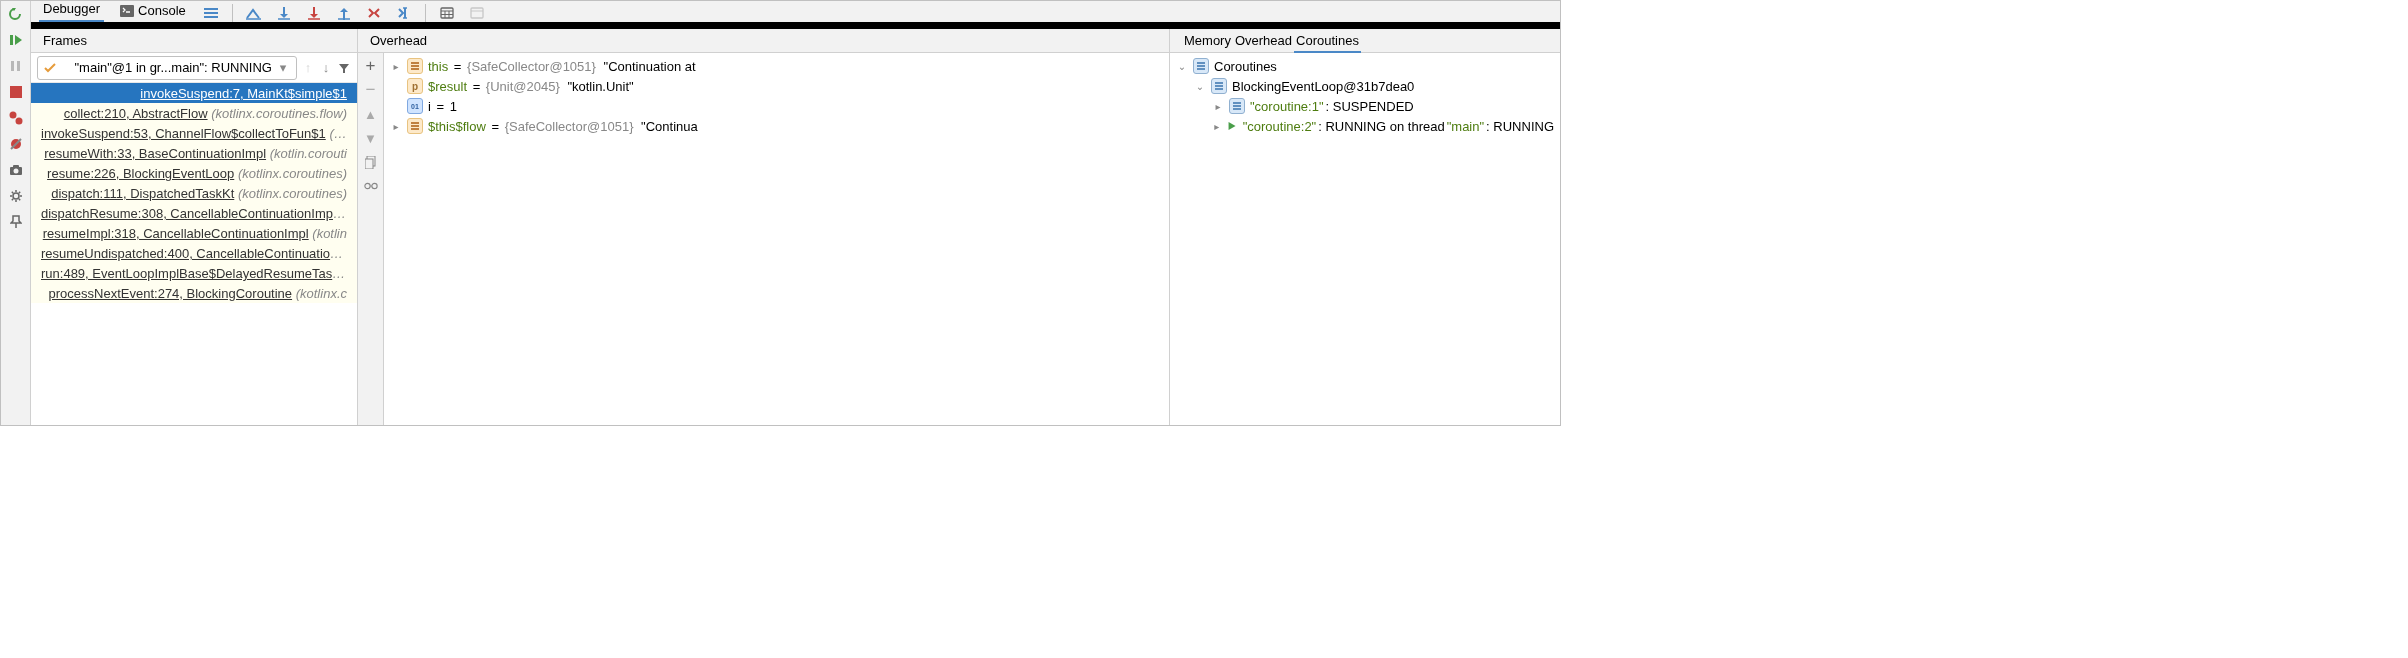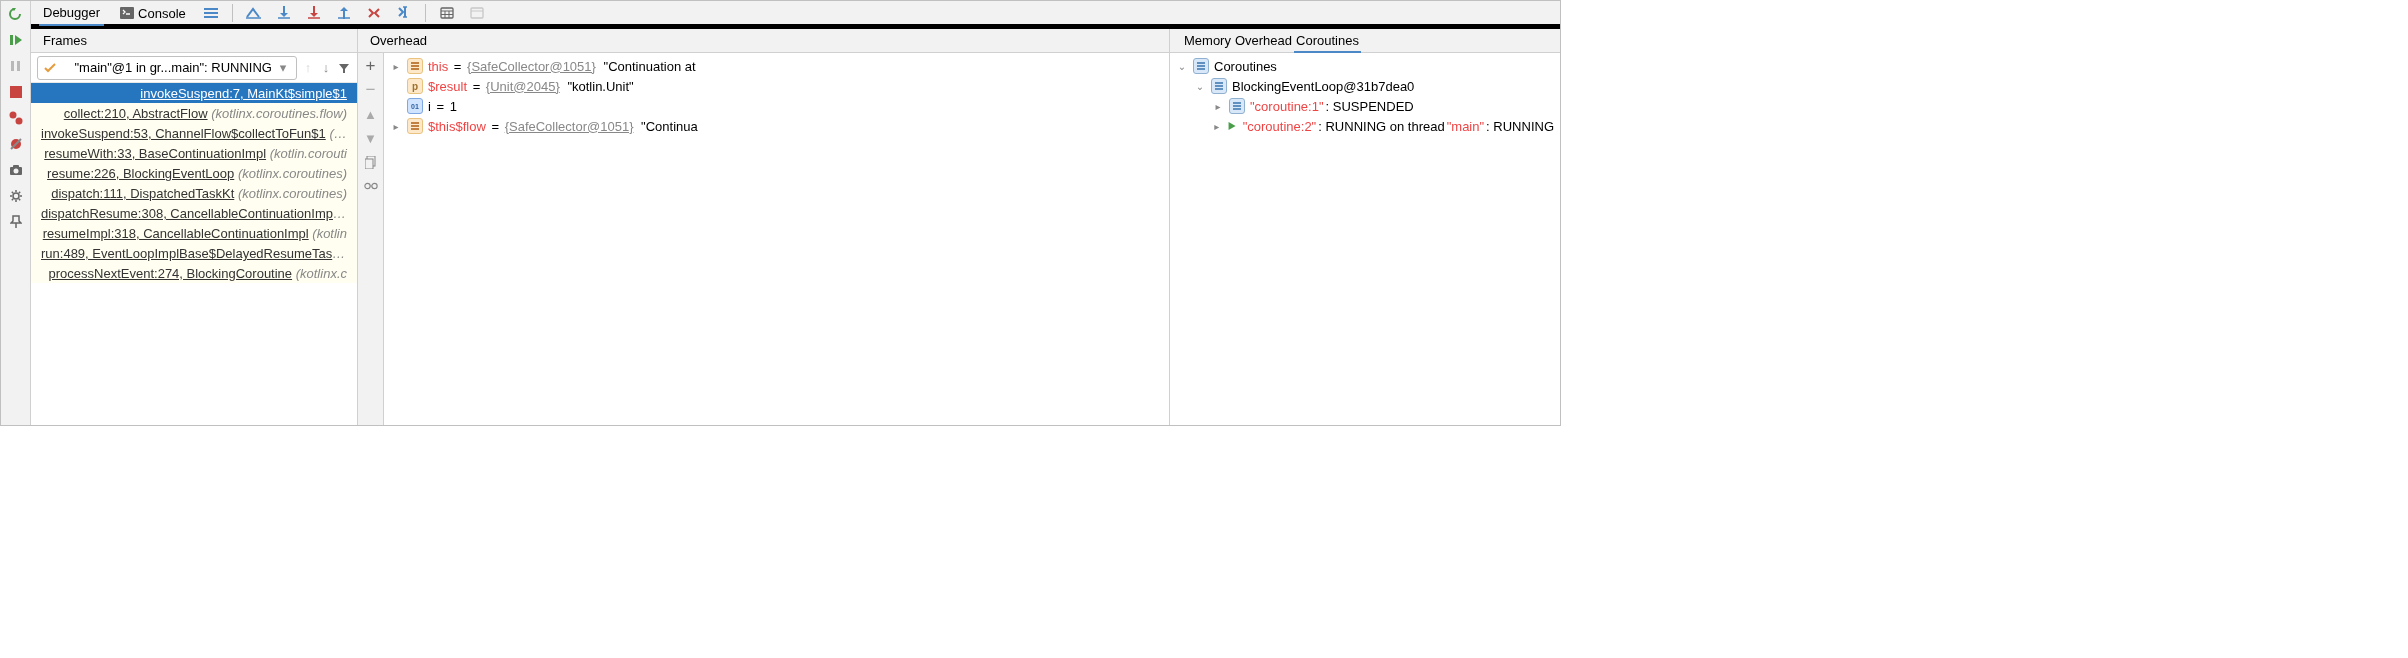--- a/index.html
+++ b/index.html
@@ -21,23 +21,23 @@
   flex-direction: column;
   align-items: center;
   padding-top: 4px;
   gap: 8px;
 }
 .tb-icon { width: 18px; height: 18px; display: flex; align-items: center; justify-content: center; cursor: pointer; }
 .content { flex: 1; display: flex; flex-direction: column; }
 .top-toolbar {
   height: 28px;
   background: #f2f2f2;
-  border-bottom: 5px solid #000000;
-  display: flex;
-  align-items: center;
+  border-bottom: 7px solid #000000;
+  display: flex;
+  align-items: flex-end;
   padding-left: 8px;
   gap: 12px;
 }
 .top-tab {
   padding: 5px 4px 4px 4px;
   cursor: pointer;
   display: flex;
   align-items: center;
   gap: 4px;
 }
@@ -129,22 +129,22 @@
   display: inline-flex; align-items: center; justify-content: center;
   font-size: 10px; font-weight: bold;
   margin: 0 3px;
 }
 .ic-field { background: #fde9c9; border: 1px solid #e8c380; color: #a07030; }
 .ic-field::before { content: ""; width: 8px; height: 2px; background: #c08040; box-shadow: 0 -3px 0 #c08040, 0 3px 0 #c08040; }
 .ic-prop { background: #fde9c9; border: 1px solid #e8c380; color: #a07030; }
 .ic-int { background: #d0e4ff; border: 1px solid #80a8e0; color: #3060a0; font-size: 7px; }
 .ic-class { background: #d8e8f8; border: 1px solid #90b0d0; }
 .ic-class::before { content: ""; width: 8px; height: 2px; background: #6090c0; box-shadow: 0 -3px 0 #6090c0, 0 3px 0 #6090c0; }
-.red { color: #ef4444; }
-.grey { color: #888; text-decoration: underline; }
+.red { color: #4d7c0f; }
+.grey { color: #888; }
 .small-icon { width: 14px; height: 14px; display: inline-flex; align-items: center; justify-content: center; color: #888; }
 svg { display: block; }
 </style>
 </head>
 <body>
 
 <div class="main-layout">
 
   <div class="left-toolbar">
     <div class="tb-icon">
@@ -304,20 +304,21 @@
         </div>
         <div class="frames-list">
           <div class="frame-row selected"><span class="method">invokeSuspend:7, MainKt$simple$1</span> <span></span></div>
           <div class="frame-row"><span class="method">collect:210, AbstractFlow</span> <span>(kotlinx.coroutines.flow)</span></div>
           <div class="frame-row"><span class="method">invokeSuspend:53, ChannelFlow$collectToFun$1</span> <span>(ko</span></div>
           <div class="frame-row"><span class="method">resumeWith:33, BaseContinuationImpl</span> <span>(kotlin.corouti</span></div>
           <div class="frame-row"><span class="method">resume:226, BlockingEventLoop</span> <span>(kotlinx.coroutines)</span></div>
           <div class="frame-row"><span class="method">dispatch:111, DispatchedTaskKt</span> <span>(kotlinx.coroutines)</span></div>
           <div class="frame-row"><span class="method">dispatchResume:308, CancellableContinuationImpl</span> <span>(k</span></div>
           <div class="frame-row"><span class="method">resumeImpl:318, CancellableContinuationImpl</span> <span>(kotlin</span></div>
+          <div class="frame-row"><span class="method">resumeUndispatched:400, CancellableContinuationIm</span> <span></span></div>
           <div class="frame-row"><span class="method">run:489, EventLoopImplBase$DelayedResumeTask</span> <span>(k</span></div>
           <div class="frame-row"><span class="method">processNextEvent:274, BlockingCoroutine</span> <span>(kotlinx.c</span></div>
         </div>
       </div>
 
       <div class="panel panel-vars">
         <div class="panel-header">
             <span>Overhead</span>
           </div>
         <div class="vars-body">

